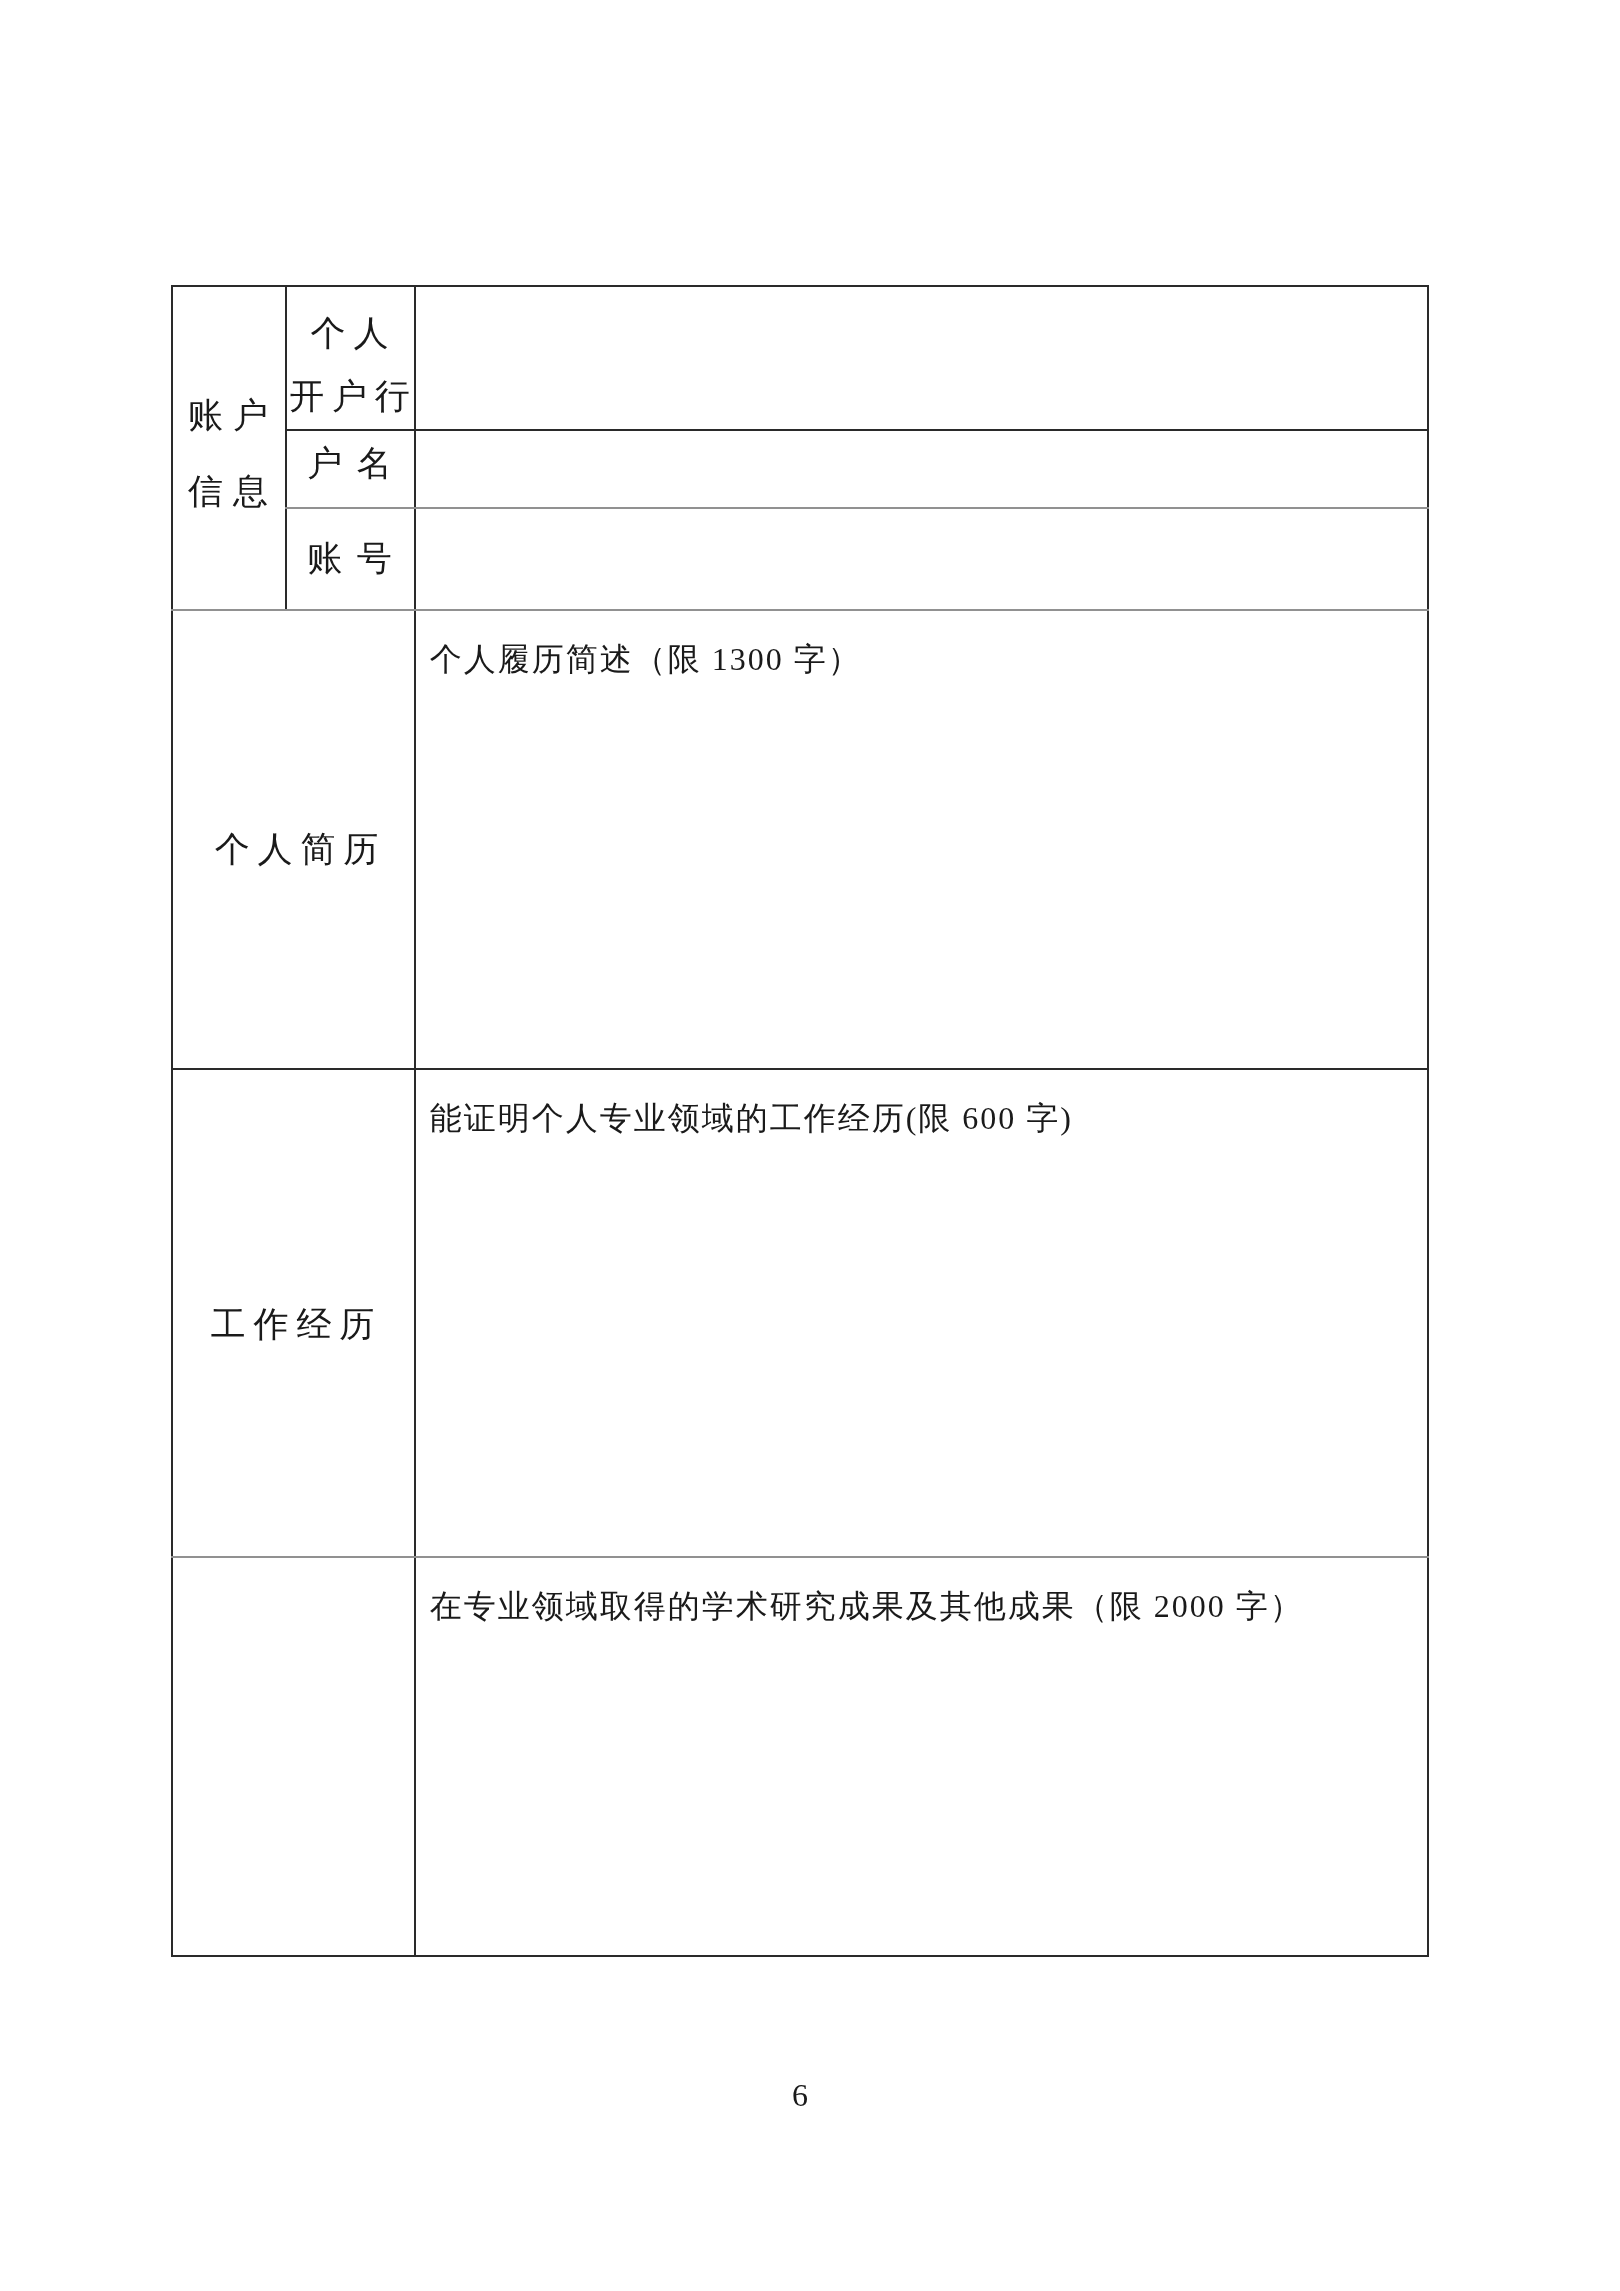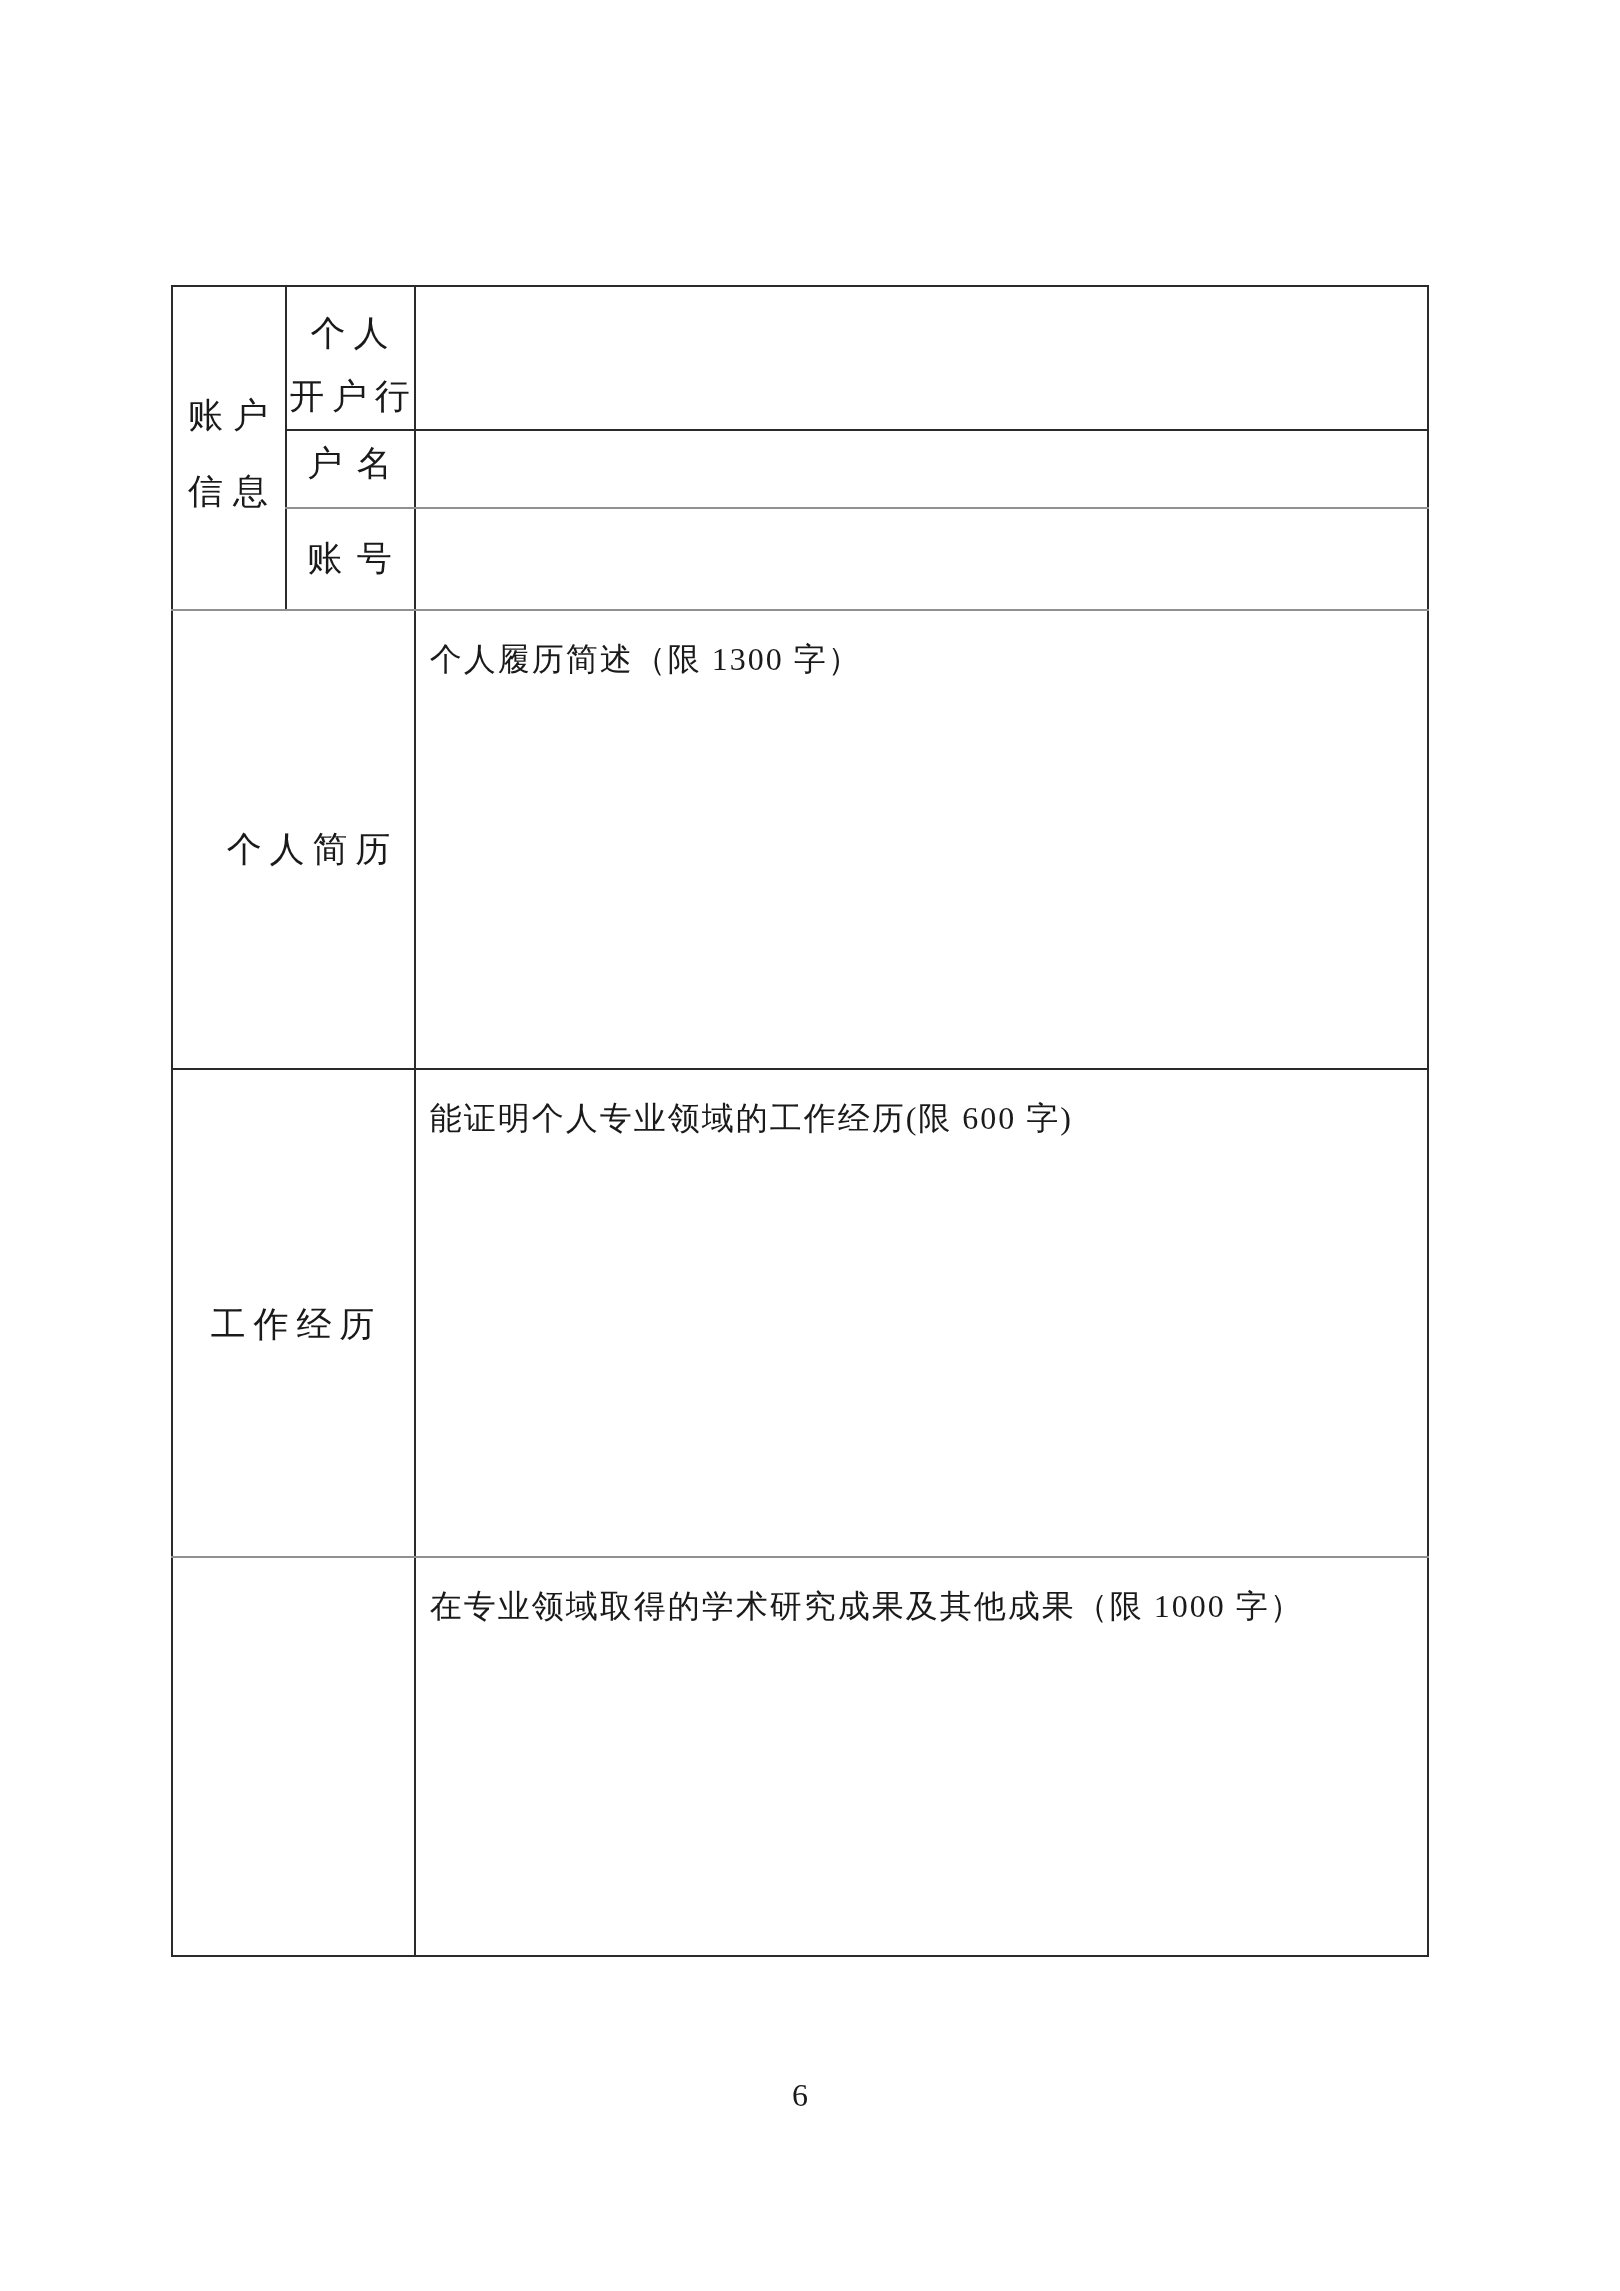--- a/index.html
+++ b/index.html
@@ -72,35 +72,35 @@
     <div class="cell label-cell" style="left:114px; top:144px; width:129px; height:68px;">
       <span class="label-text ls15">户名</span>
     </div>
     <div class="cell value-cell" style="left:243px; top:144px; width:1014px; height:77px;"></div>
 
     <div class="cell label-cell" style="left:114px; top:222px; width:129px; height:103px;">
       <span class="label-text ls15">账号</span>
     </div>
     <div class="cell value-cell" style="left:243px; top:222px; width:1014px; height:103px;"></div>
 
-    <div class="cell label-cell" style="left:16px; top:324px; width:243px; height:459px; padding-top:21.6px;">
+    <div class="cell label-cell" style="left:4px; top:324px; width:243px; height:459px; padding-top:21.6px;">
       <span class="label-text ls8">个人简历</span>
     </div>
     <div class="cell content-cell" style="left:243px; top:324px; width:1014px; height:459px;">
       <span class="content-text">个人履历简述（限 1300 字）</span>
     </div>
 
     <div class="cell label-cell" style="left:0; top:783px; width:243px; height:488px; padding-top:25.5px;">
       <span class="label-text ls8">工作经历</span>
     </div>
     <div class="cell content-cell" style="left:243px; top:783px; width:1014px; height:488px;">
       <span class="content-text">能证明个人专业领域的工作经历(限 600 字)</span>
     </div>
 
     <div class="cell content-cell" style="left:243px; top:1271px; width:1014px; height:401px;">
-      <span class="content-text">在专业领域取得的学术研究成果及其他成果（限 1000 字）</span>
+      <span class="content-text">在专业领域取得的学术研究成果及其他成果（限 2000 字）</span>
     </div>
 
   </div>
 
   <div class="page-number">6</div>
 </div>
 
 
 </body></html>

